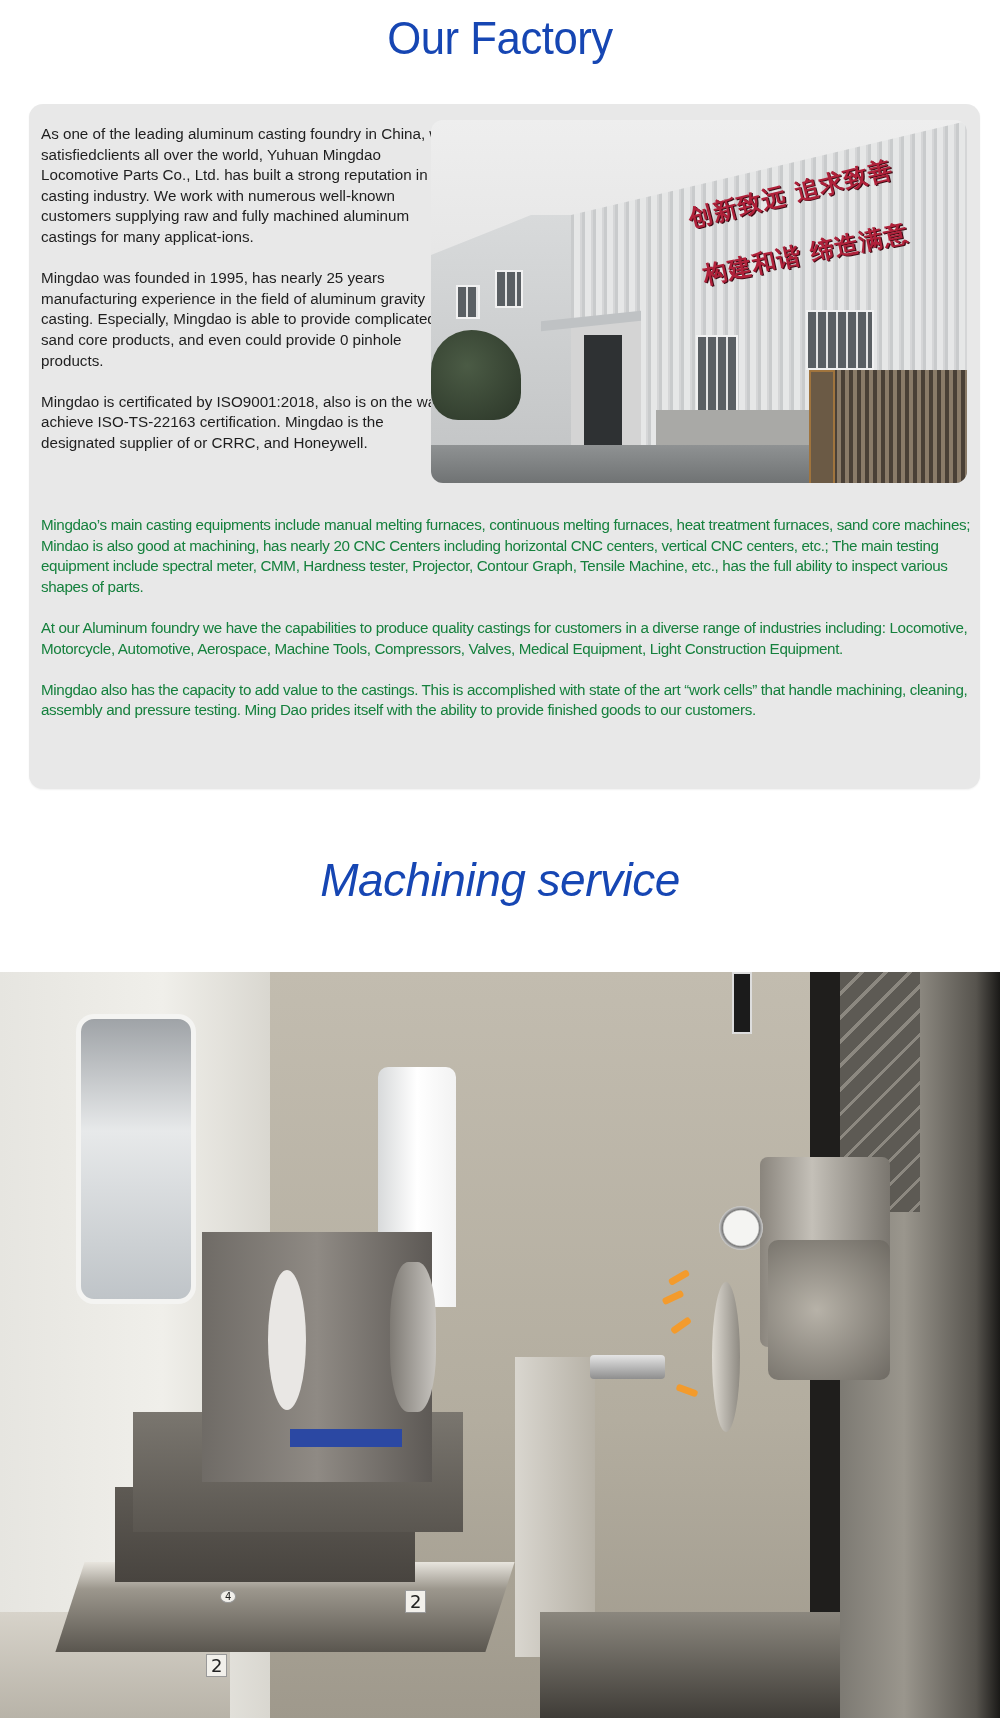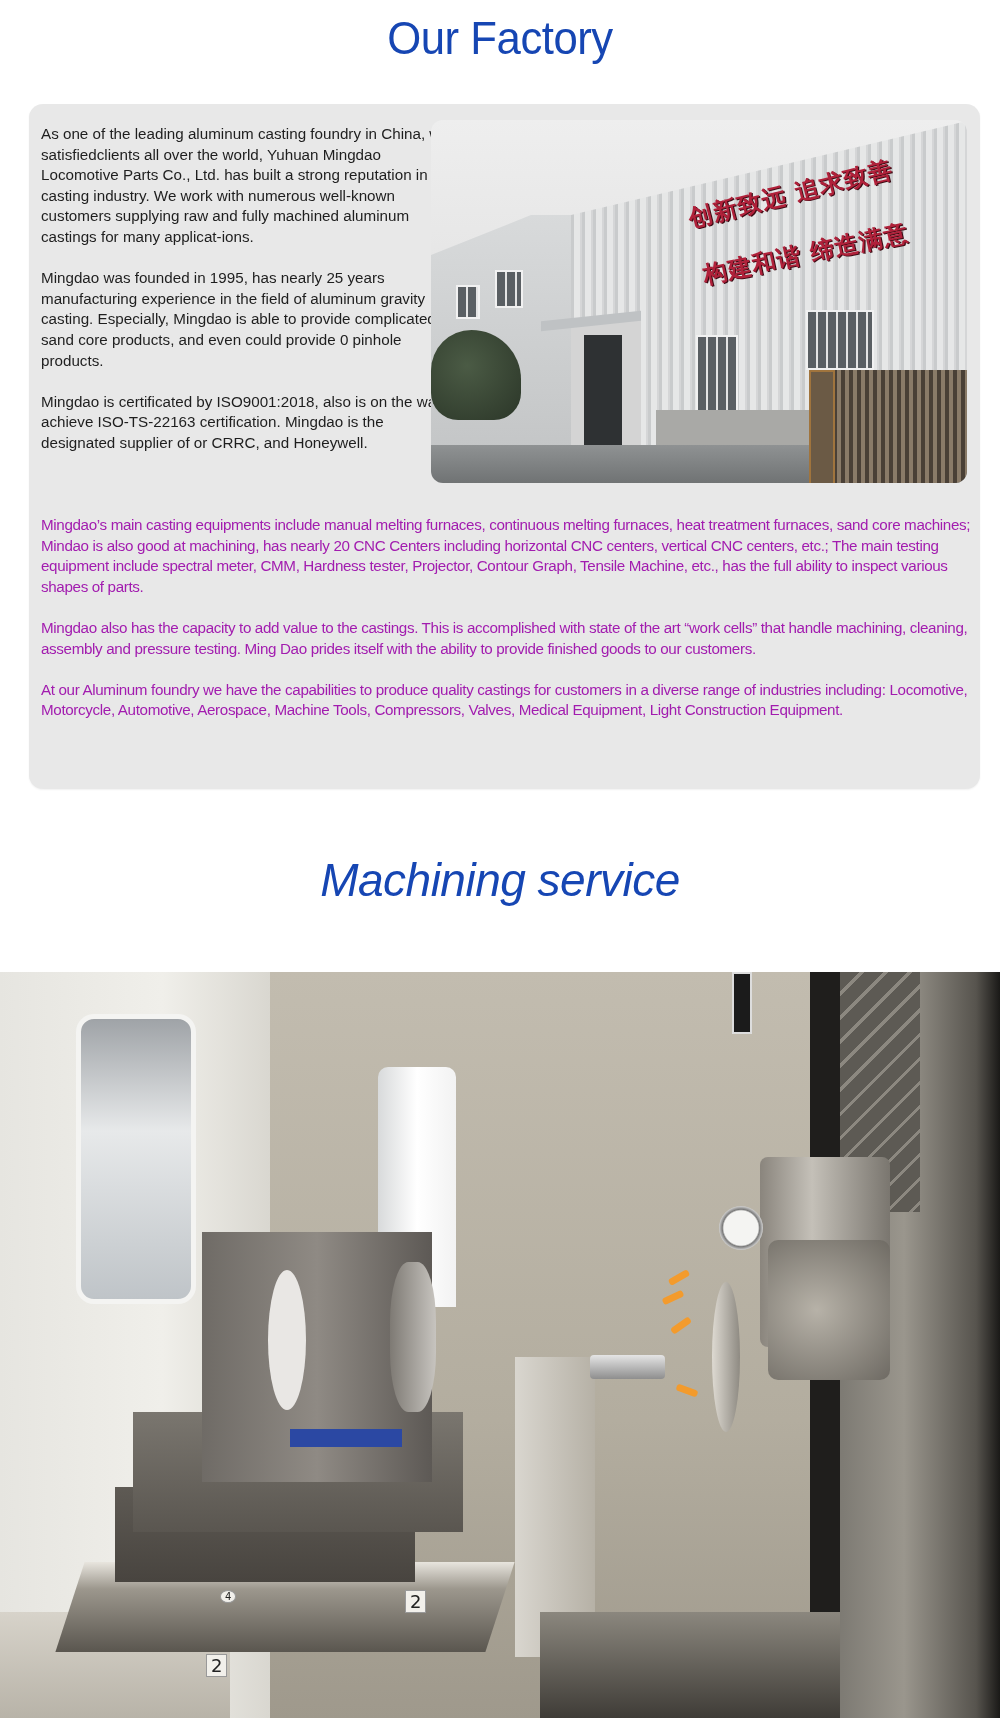--- a/index.html
+++ b/index.html
@@ -19,21 +19,21 @@
       background: #e8e8e8; border-radius: 14px;
       box-shadow: 0 1px 2px rgba(0,0,0,0.06);
     }
     .card-text-top {
       position: absolute; left: 12px; top: 20px; width: 420px;
       font-size: 15.2px; line-height: 20.6px; color: #1e1e1e;
     }
     .card-text-top p { margin-bottom: 20.6px; }
     .card-text-bottom {
       position: absolute; left: 12px; top: 411px; width: 930px;
-      font-size: 15.2px; line-height: 20.6px; color: #a21caf;
+      font-size: 15.2px; line-height: 20.6px; color: #15803d;
       letter-spacing: -0.35px;
     }
     .card-text-bottom p { margin-bottom: 20.6px; }
 
     
     .factory-photo {
       position: absolute; left: 402px; top: 16px; width: 536px; height: 363px;
       border-radius: 12px; overflow: hidden;
       background: linear-gradient(#e9eaea 0%, #dcdcdc 100%);
     }
@@ -131,22 +131,22 @@
     <div class="fp-tree"></div>
     <div class="fp-ground"></div>
     <div class="fp-gate"></div>
     <div class="fp-gatepost"></div>
     <div id="sign1" class="fp-sign">创新致远 追求致善</div>
     <div id="sign2" class="fp-sign" style="top:118px;left:270px;">构建和谐 缔造满意</div>
   </div>
 
   <div class="card-text-bottom">
     <p>Mingdao’s main casting equipments include manual melting furnaces, continuous melting furnaces, heat treatment furnaces, sand core machines; Mindao is also good at machining, has nearly 20 CNC Centers including horizontal CNC centers, vertical CNC centers, etc.; The main testing equipment include spectral meter, CMM, Hardness tester, Projector, Contour Graph, Tensile Machine, etc., has the full ability to inspect various shapes of parts.</p>
+    <p>At our Aluminum foundry we have the capabilities to produce quality castings for customers in a diverse range of industries including: Locomotive, Motorcycle, Automotive, Aerospace, Machine Tools, Compressors, Valves, Medical Equipment, Light Construction Equipment.</p>
     <p>Mingdao also has the capacity to add value to the castings. This is accomplished with state of the art “work cells” that handle machining, cleaning, assembly and pressure testing. Ming Dao prides itself with the ability to provide finished goods to our customers.</p>
-    <p>At our Aluminum foundry we have the capabilities to produce quality castings for customers in a diverse range of industries including: Locomotive, Motorcycle, Automotive, Aerospace, Machine Tools, Compressors, Valves, Medical Equipment, Light Construction Equipment.</p>
   </div>
 </div>
 
 <h1 id="title-machining" class="section-title">Machining service</h1>
 
 <div class="machine-photo">
   <div class="mp-backwall"></div>
   <div class="mp-leftwall"></div>
   <div class="mp-window"></div>
   <div class="mp-window2"></div>

